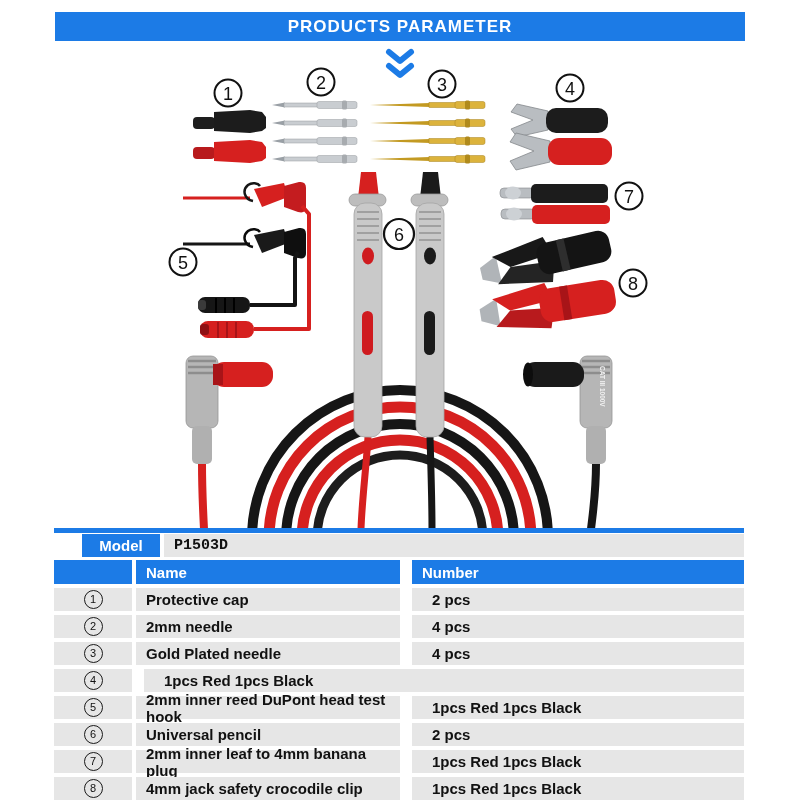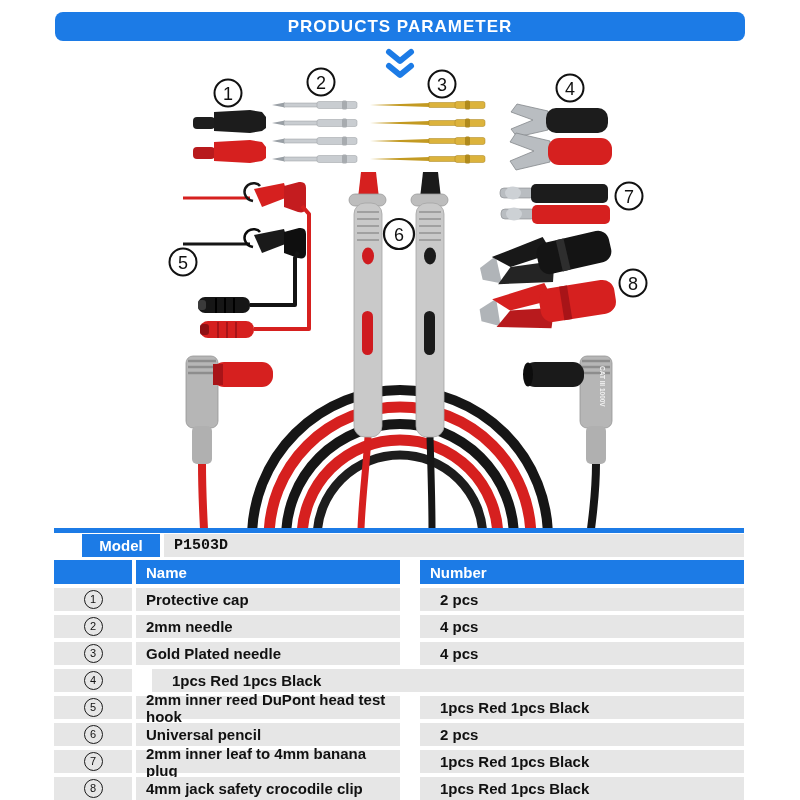--- a/index.html
+++ b/index.html
@@ -2,34 +2,34 @@
 <html><head>
 <meta charset="utf-8">
 <style>
   html,body{margin:0;padding:0;}
   body{
     width:800px;height:800px;position:relative;background:#ffffff;
     font-family:"Liberation Sans","DejaVu Sans",sans-serif;overflow:hidden;
   }
   .banner{
     position:absolute;left:55px;top:12px;width:690px;height:29px;
-    background:#1c7be6;display:flex;align-items:center;justify-content:center;border-radius:8px;
+    background:#1c7be6;display:flex;align-items:center;justify-content:center;
   }
   .banner span{
     color:#ffffff;font-size:17px;font-weight:700;letter-spacing:1px;
   }
   .collage{position:absolute;left:0;top:0;width:800px;height:530px;}
   
   .tbl{position:absolute;left:54px;top:528px;width:690px;}
   .tbl-bar{height:5px;background:#1c7be6;}
   .row{display:flex;}
   .cell{display:flex;align-items:center;box-sizing:border-box;}
   .c1{width:78px;justify-content:center;}
   .c2{width:264px;margin-left:4px;padding-left:10px;}
-  .c3{flex:1;margin-left:20px;padding-left:10px;}
+  .c3{flex:1;margin-left:12px;padding-left:10px;}
   .blue{background:#1c7be6;color:#ffffff;font-weight:700;font-size:15px;}
   .gray{background:#e6e6e6;color:#111111;}
   .model-row{height:23px;margin-top:1px;padding-left:28px;}
   .model-row .cval{flex:1;margin-left:4px;padding-left:10px;font-weight:600;font-size:15px;font-family:Liberation Mono, monospace;}
   .head-row{height:24px;margin-top:3px;}
   .data-row{height:23px;margin-top:4px;}
   .data-row .c2,.data-row .c3{font-weight:700;font-size:15px;}
   .data-row .c3{padding-left:20px;}
   .circ{
     display:inline-flex;width:17px;height:17px;border:1.5px solid #1a1a1a;border-radius:50%;

